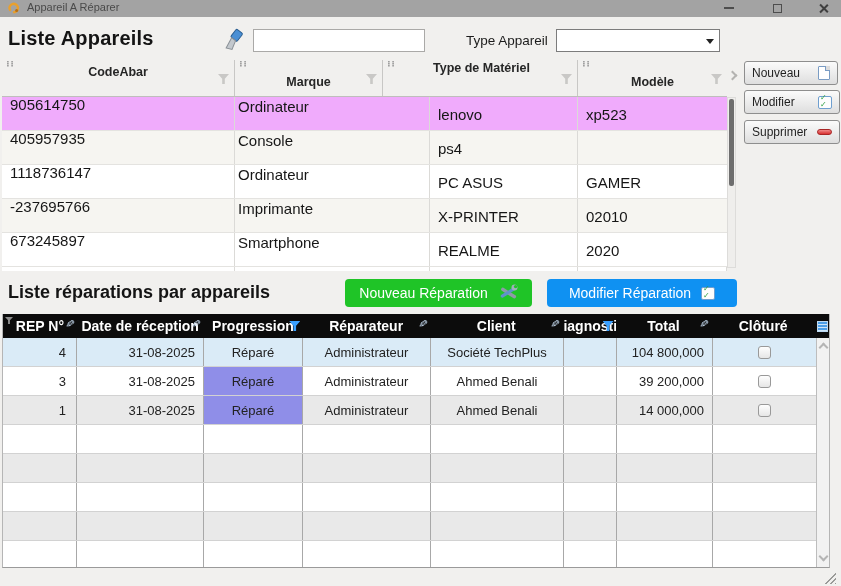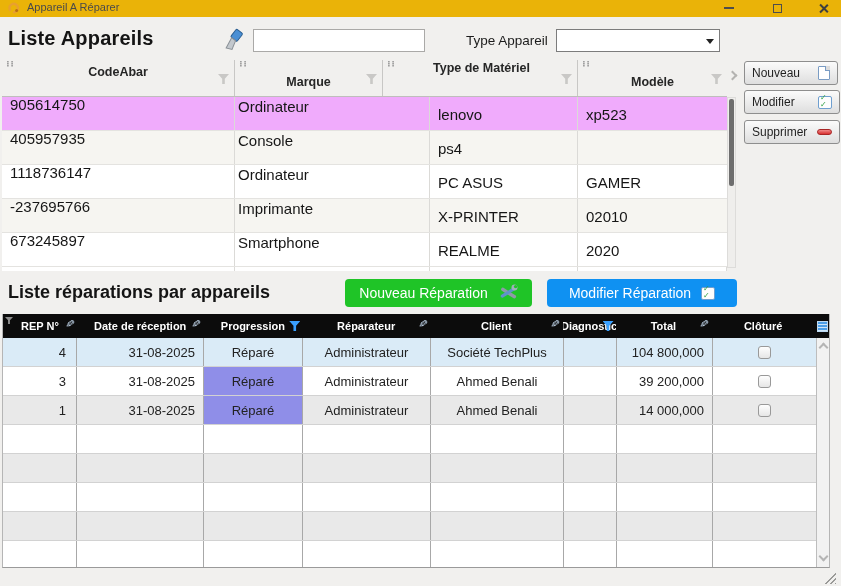--- a/index.html
+++ b/index.html
@@ -1,21 +1,21 @@
 <!DOCTYPE html>
 <html><head>
 <meta charset="utf-8">
 <style>
   * { margin:0; padding:0; box-sizing:border-box; }
   html,body { width:841px; height:586px; }
   body { font-family:"Liberation Sans","DejaVu Sans",sans-serif; background:#f1f0ee; color:#1c1c1c; overflow:hidden; }
   #app { position:relative; width:841px; height:586px; background:#f1f0ee; outline:1px solid #c9c8c6; }
 
   
-  .titlebar { position:absolute; left:0; top:0; width:841px; height:17px; background:#eab308; }
+  .titlebar { position:absolute; left:0; top:0; width:841px; height:17px; background:#a3a3a3; }
   .app-icon { position:absolute; left:8px; top:2px; width:12px; height:12px; }
   .title-text { position:absolute; left:27px; top:1px; font-size:11px; color:#4a4a4a; }
   .win-btn { position:absolute; top:0; width:18px; height:16px; display:flex; align-items:center; justify-content:center; }
   .btn-min { left:720px; } .btn-max { left:768px; } .btn-close { left:814px; }
   .glyph-min { width:10px; height:2px; background:#4d4d4d; }
   .glyph-max { width:9px; height:9px; border:1.5px solid #4d4d4d; }
   .glyph-close { position:relative; width:11px; height:11px; }
   .glyph-close::before,.glyph-close::after { content:""; position:absolute; left:5px; top:0; width:1.6px; height:11px; background:#3f3f3f; }
   .glyph-close::before { transform:rotate(45deg); } .glyph-close::after { transform:rotate(-45deg); }
 
@@ -60,21 +60,21 @@
 
   
   .h2 { position:absolute; left:8px; top:282px; font-size:18px; font-weight:800; color:#141414; }
   .big-btn { position:absolute; top:279px; height:28px; border-radius:4px; display:flex; align-items:center; justify-content:center; gap:10px; color:#fff; font-size:14px; }
   .btn-new-rep { left:345px; width:187px; background:#1fc427; }
   .btn-edit-rep { left:547px; width:190px; background:#0f91f2; }
 
   
   .t2 { position:absolute; left:2px; top:314px; width:828px; height:254px; background:#fff; border-bottom:1px solid #9a9a9a; border-left:1px solid #b5b5b5; border-right:1px solid #b5b5b5; overflow:hidden; }
   .t2-head { position:relative; display:flex; height:24px; background:#0c0c0c; color:#fff; }
-  .t2-hcell { position:relative; display:flex; align-items:center; justify-content:center; font-size:11px; font-weight:600; overflow:hidden; white-space:nowrap; }
+  .t2-hcell { position:relative; display:flex; align-items:center; justify-content:center; font-size:14px; font-weight:600; overflow:hidden; white-space:nowrap; }
   .corner-filter { position:absolute; left:2px; top:3px; width:8px; height:7px; background:#8d8d8d; clip-path:polygon(0 0,100% 0,62% 48%,62% 100%,38% 100%,38% 48%); }
   .pencil { position:absolute; right:3px; top:4px; font-size:11px; line-height:11px; color:#cfe4fa; }
   .pencil::before { content:"\270E"; display:inline-block; transform:rotate(100deg); }
   .funnel-blue { position:absolute; right:2px; top:7px; width:11px; height:10px; background:#3aa0ff; clip-path:polygon(0 0,100% 0,62% 48%,62% 100%,38% 100%,38% 48%); }
   .grid-icon { width:11px; height:11px; background:#4d9fe8; border:1px solid #bcd9f2; position:relative; }
   .grid-icon::before { content:""; position:absolute; left:0; top:2px; width:100%; height:1px; background:#cfe6fa; box-shadow:0 3px 0 #cfe6fa, 0 6px 0 #cfe6fa; }
   .k1{width:74px;} .k2{width:127px;} .k3{width:99px;} .k4{width:128px;} .k5{width:133px;} .k6{width:53px;} .k7{width:96px;} .k8{width:104px;} .k9{width:14px;}
   .t2-row { display:flex; height:29px; background:#fff; border-bottom:1px solid #d2d2d2; width:814px; }
   .t2-row.alt { background:#e9e9e9; }
   .t2-row.selected { background:#daebf7; }

